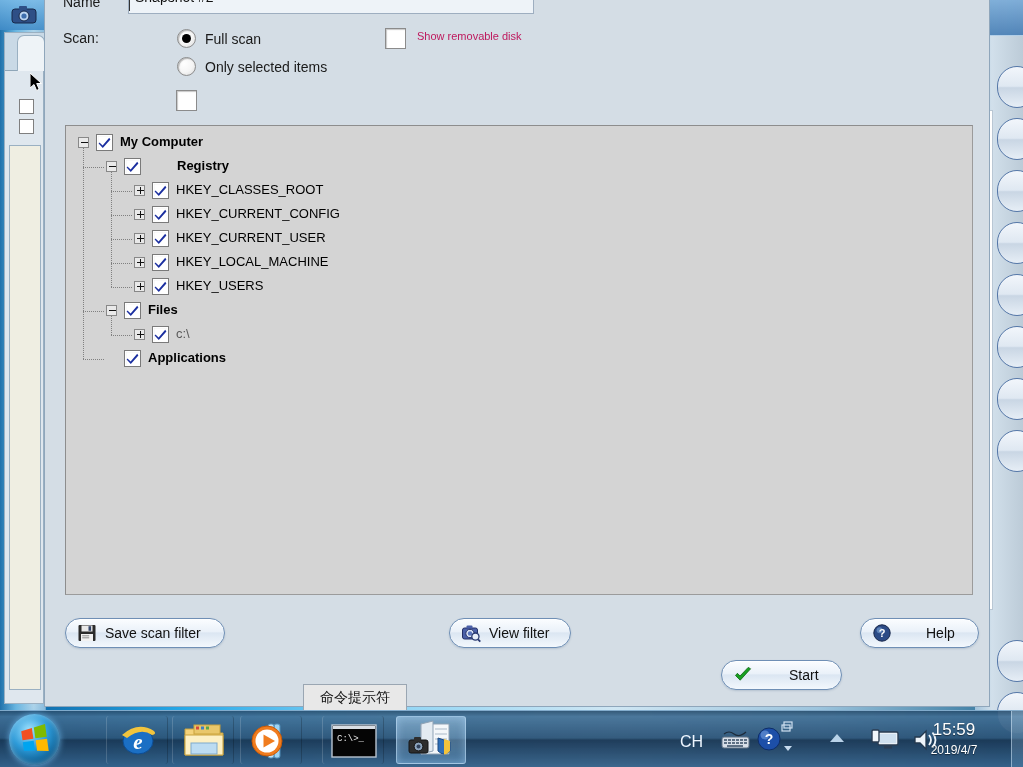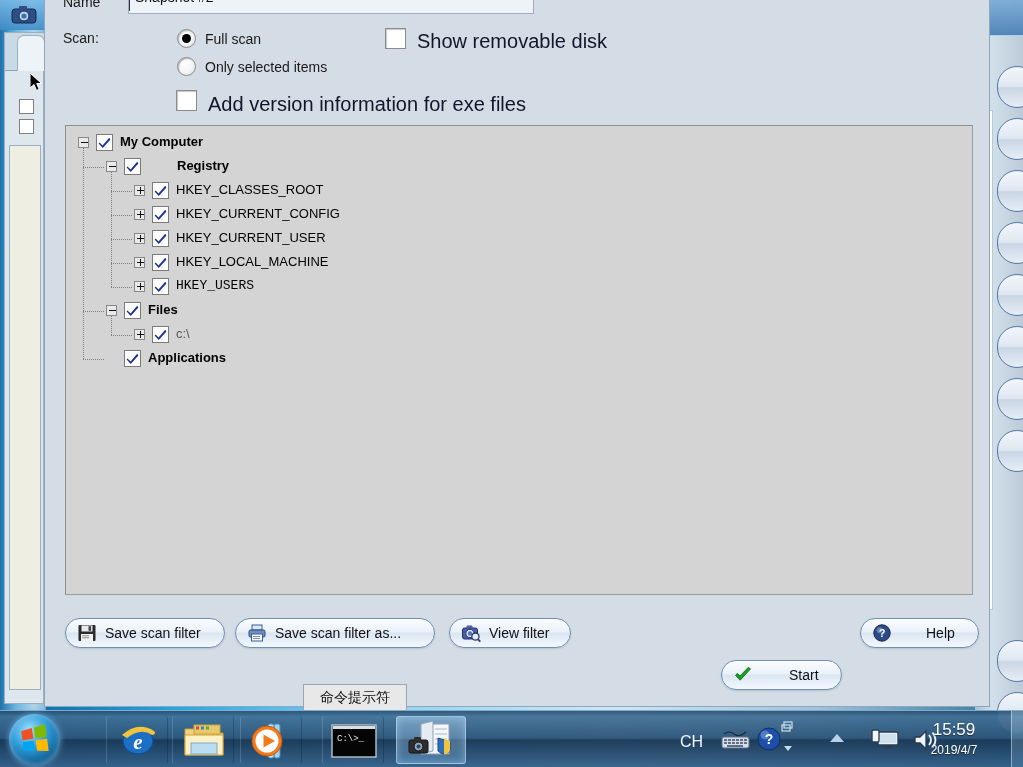--- a/index.html
+++ b/index.html
@@ -116,21 +116,21 @@
     content:""; position:absolute; left:4px; top:4px; width:9px; height:9px;
     border-radius:50%; background:#000;
   }
   .radio-lab{ position:absolute; font-size:14px; color:#1a1a1a; }
 
   .cbox {
     position:absolute; width:21px; height:21px;
     background:#fff; border:1px solid #8b8b8b;
     box-shadow: inset 1px 1px 1px rgba(130,130,130,.45);
   }
-  .cbox-lab{ position:absolute; font-size:20px; color:#0f172a; }
+  .cbox-lab{ position:absolute; font-size:11px; color:#be185d; }
 
   
   #treepanel{
     position:absolute; left:20px; top:125px; width:908px; height:470px;
     background:#d4d4d4;
     border:1px solid #9b9b9b;
     border-top-color:#8d8d8d; border-left-color:#8d8d8d;
     overflow:hidden;
   }
   .tnode{ position:absolute; height:21px; white-space:nowrap; }
@@ -272,21 +272,20 @@
       <div class="radio checked" style="left:132px; top:29px"></div>
       <span class="radio-lab" style="left:160px; top:31px">Full scan</span>
 
       <div class="radio" style="left:132px; top:57px"></div>
       <span class="radio-lab" style="left:160px; top:59px">Only selected items</span>
 
       <div class="cbox" style="left:340px; top:28px"></div>
       <span class="cbox-lab" style="left:372px; top:30px">Show removable disk</span>
 
       <div class="cbox" style="left:131px; top:90px"></div>
-      <span class="cbox-lab" style="left:163px; top:93px">Add version information for exe files</span>
 
       <div id="treepanel">
           <div class="tnode" style="left: 0px; top: 6px;">
             <div class="exp" style="left: 12px;"></div>
             <div class="tchk" style="left: 30px;">
               <svg width="13" height="13" viewBox="0 0 13 13">
                 <path d="M1.5 6.4 L4.6 9.6 L11.2 1.8 L12.4 3.4 L4.8 12.0 L0.6 7.6 Z" fill="#1b2fa0"></path>
               </svg>
             </div>
             <span class="tlabel bold" style="left: 54px;">My Computer</span>
@@ -336,21 +335,21 @@
             </div>
             <span class="tlabel" style="left: 110px;">HKEY_LOCAL_MACHINE</span>
           </div>
           <div class="tnode" style="left: 0px; top: 150px;">
             <div class="exp plus" style="left: 68px;"></div>
             <div class="tchk" style="left: 86px;">
               <svg width="13" height="13" viewBox="0 0 13 13">
                 <path d="M1.5 6.4 L4.6 9.6 L11.2 1.8 L12.4 3.4 L4.8 12.0 L0.6 7.6 Z" fill="#1b2fa0"></path>
               </svg>
             </div>
-            <span class="tlabel" style="left: 110px; font-family: Liberation Mono, monospace;">HKEY_USERS</span>
+            <span class="tlabel" style="left: 110px;">HKEY_USERS</span>
           </div>
           <div class="tnode" style="left: 0px; top: 174px;">
             <div class="exp" style="left: 40px;"></div>
             <div class="tchk" style="left: 58px;">
               <svg width="13" height="13" viewBox="0 0 13 13">
                 <path d="M1.5 6.4 L4.6 9.6 L11.2 1.8 L12.4 3.4 L4.8 12.0 L0.6 7.6 Z" fill="#1b2fa0"></path>
               </svg>
             </div>
             <span class="tlabel bold" style="left: 82px;">Files</span>
           </div>
@@ -392,32 +391,20 @@
             <rect x="4.5" y="2.5" width="11" height="6" fill="#e9e9e9"></rect>
             <rect x="11.5" y="3.2" width="2.6" height="4.6" fill="#33456b"></rect>
             <rect x="4" y="11" width="12" height="7" fill="#f2f2f2"></rect>
             <rect x="5.2" y="12.3" width="7" height="1" fill="#8d8d8d"></rect>
             <rect x="5.2" y="14.3" width="7" height="1" fill="#8d8d8d"></rect>
           </svg>
         </span>
         <span class="blab">Save scan filter</span>
       </div>
 
-      <div class="btn" style="left:190px; top:618px; width:200px">
-        <span class="bicon">
-          <svg width="20" height="20" viewBox="0 0 20 20">
-            <rect x="5" y="2" width="10" height="5" fill="#dde7f4" stroke="#3a5f95"></rect>
-            <rect x="2" y="7" width="16" height="7" rx="1.5" fill="#6f8fc4" stroke="#2d4b78"></rect>
-            <rect x="4.5" y="11" width="11" height="7" fill="#f6f9fd" stroke="#3a5f95"></rect>
-            <rect x="6" y="13" width="7" height="1" fill="#7d93b5"></rect>
-            <rect x="6" y="15" width="7" height="1" fill="#7d93b5"></rect>
-          </svg>
-        </span>
-        <span class="blab">Save scan filter as...</span>
-      </div>
 
       <div class="btn" style="left:404px; top:618px; width:122px">
         <span class="bicon">
           <svg width="20" height="20" viewBox="0 0 20 20">
             <rect x="1.5" y="5" width="15" height="11" rx="2" fill="#4a5fa8" stroke="#232f66"></rect>
             <rect x="5.5" y="2.5" width="6" height="3" rx="1" fill="#4a5fa8"></rect>
             <circle cx="9" cy="10.5" r="4.2" fill="#d9e2f5" stroke="#232f66"></circle>
             <circle cx="9" cy="10.5" r="2.2" fill="#5a74bd"></circle>
             <circle cx="14.4" cy="13.6" r="3.6" fill="#e8eef9" stroke="#2a3a72" stroke-width="1.3"></circle>
             <line x1="17" y1="16.3" x2="19.3" y2="18.6" stroke="#2a3a72" stroke-width="1.8"></line>

